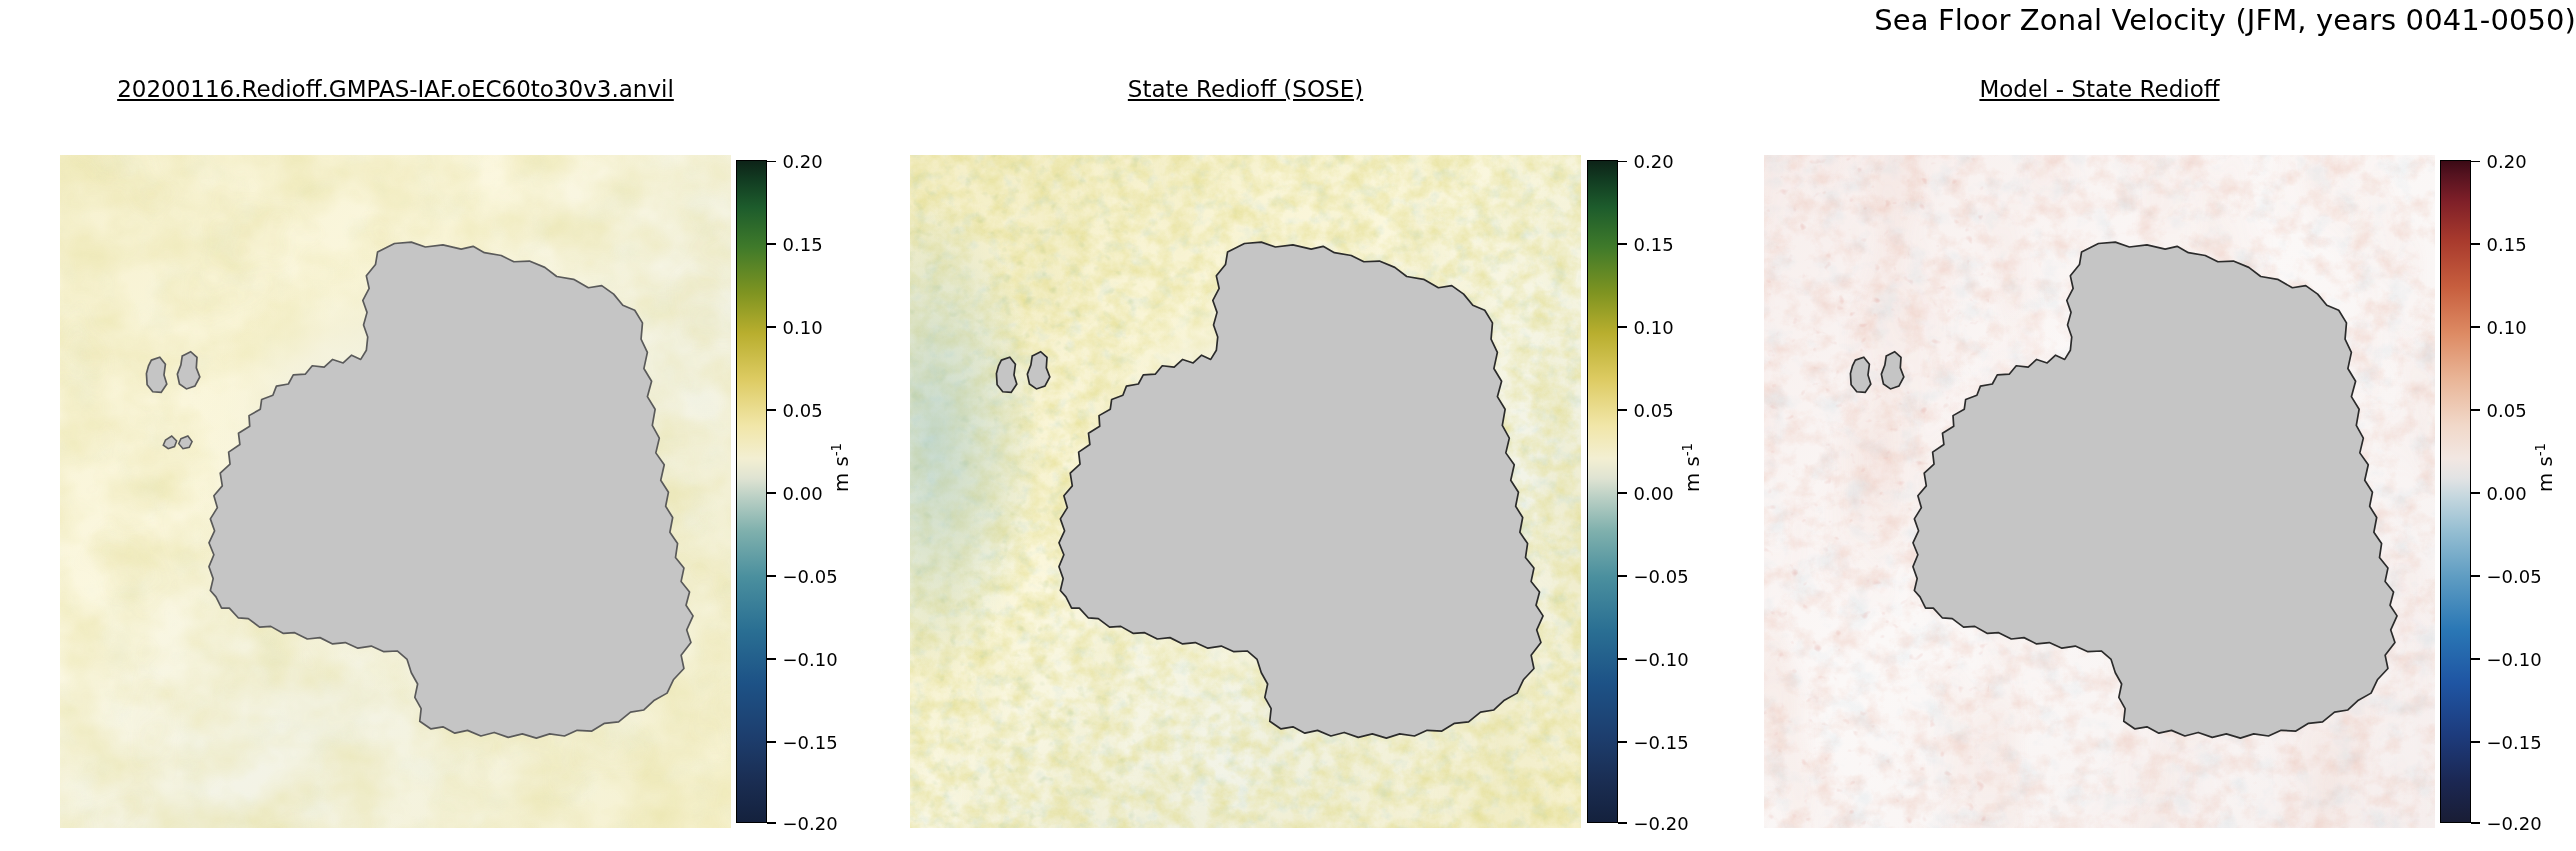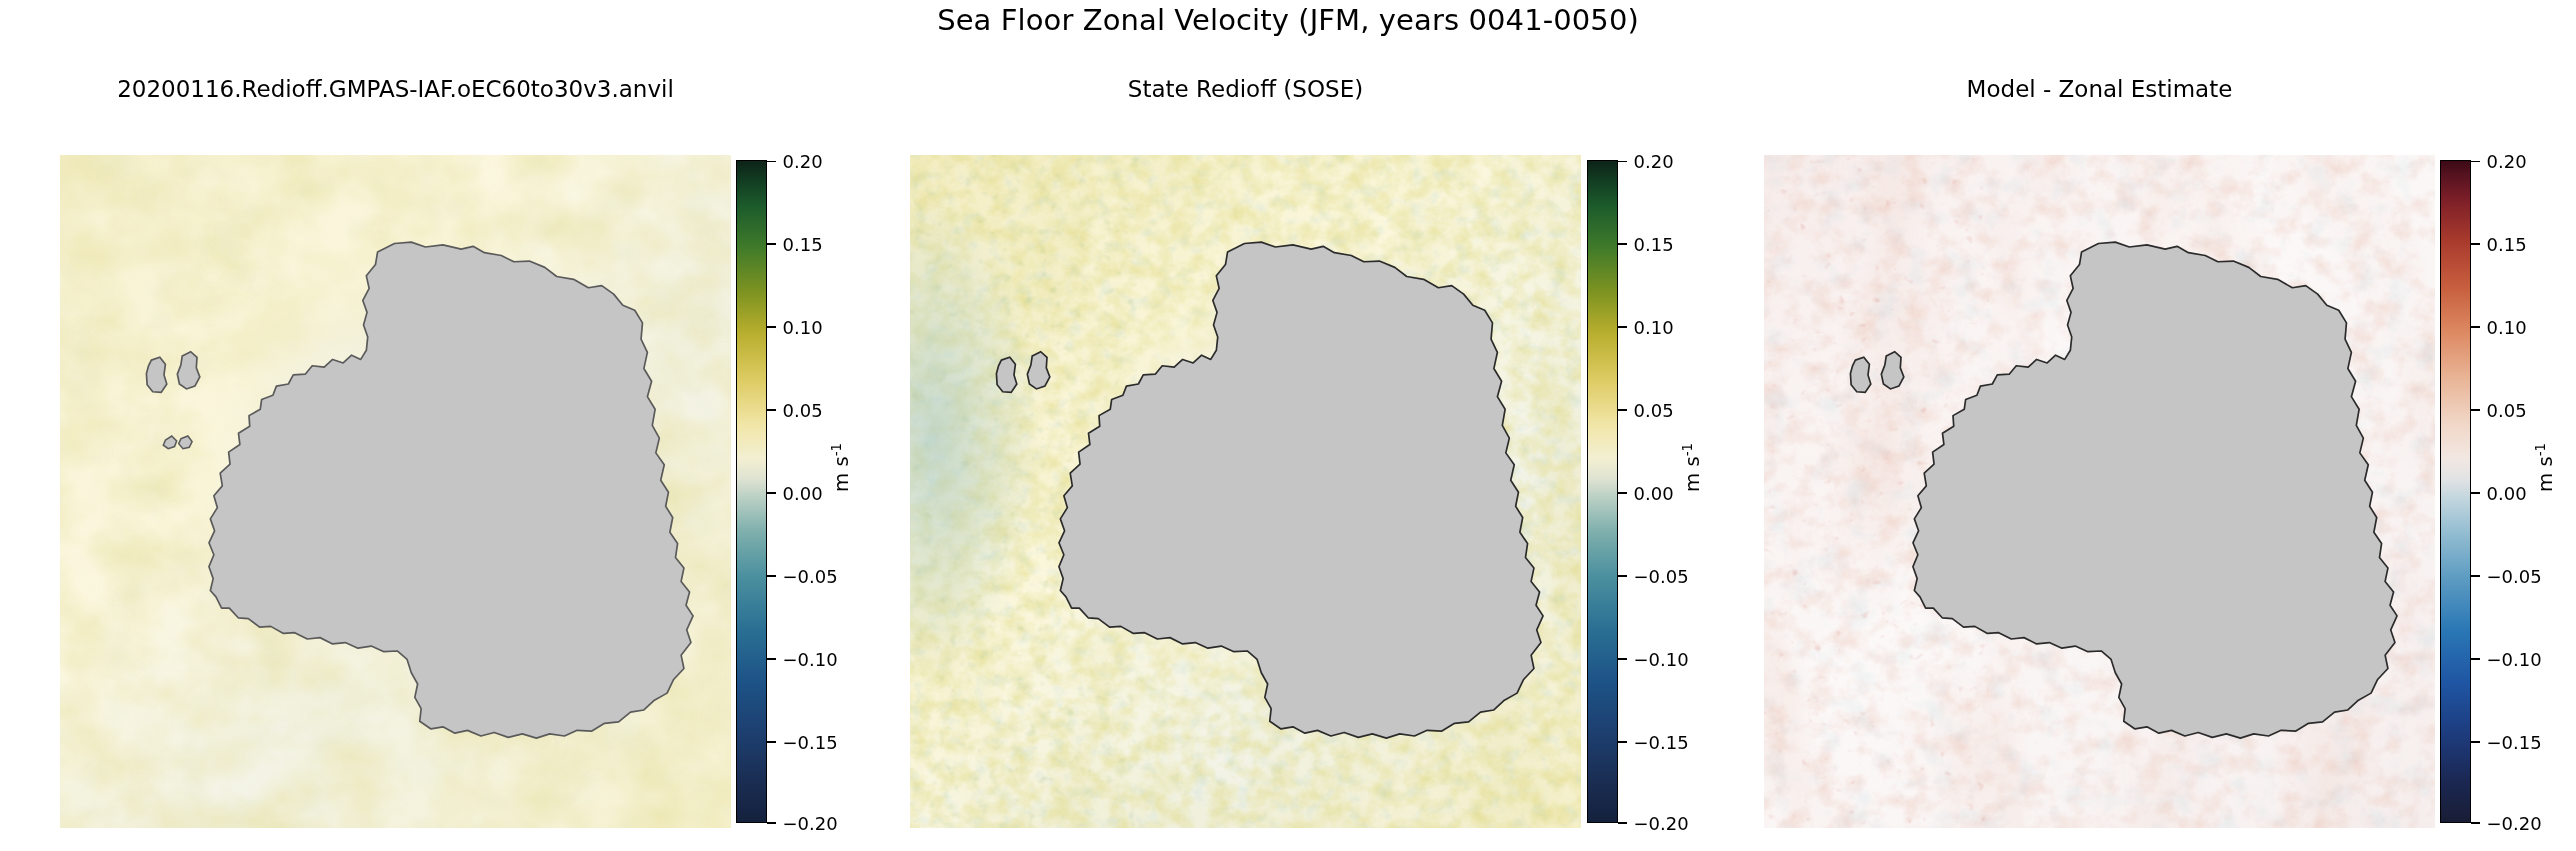--- a/index.html
+++ b/index.html
@@ -1,28 +1,28 @@
 <!DOCTYPE html>
 <html style="font-size:11.2px"><head>
 <meta charset="utf-8">
 <style>
   html,body{margin:0;padding:0;background:#ffffff;}
   body{width:2576px;height:852px;position:relative;overflow:hidden;
        font-family:"DejaVu Sans","Liberation Sans",sans-serif;color:#000;}
 
-  .fig-title{position:absolute;top:2.8px;left:0;width:2576px;text-align:center;
+  .fig-title{position:absolute;top:2.8px;left:0;width:2576px;text-align:right;
              font-size:29px;font-weight:400;letter-spacing:0.1px;white-space:nowrap;}
 
   .panel{position:absolute;top:155px;width:671px;height:673px;}
   .panel.p1{left:60px;}
   .panel.p2{left:910px;}
   .panel.p3{left:1764px;}
 
   .panel-title{position:absolute;top:76px;width:671px;text-align:center;
-               font-size:23px;font-weight:400;white-space:nowrap;}
+               font-size:23px;font-weight:400;white-space:nowrap;text-decoration:underline;}
   .panel-title.p1{left:60px;}
   .panel-title.p2{left:910px;}
   .panel-title.p3{left:1764px;}
 
   .map{position:absolute;inset:0;overflow:hidden;background:#fdfbe9;}
   .map svg{position:absolute;inset:0;width:100%;height:100%;display:block;}
 
   
   .cbar-wrap{position:absolute;top:160px;height:663px;width:162px;}
   .cbar-wrap.c1{left:736px;}
@@ -53,21 +53,21 @@
            white-space:nowrap;}
   .cb-unit sup{font-size:13.4px;vertical-align:super;}
 </style>
 </head>
 <body>
 
 <div class="fig-title">Sea Floor Zonal Velocity (JFM, years 0041-0050)</div>
 
 <div class="panel-title p1">20200116.Redioff.GMPAS-IAF.oEC60to30v3.anvil</div>
 <div class="panel-title p2">State Redioff (SOSE)</div>
-<div class="panel-title p3">Model - Zonal Estimate</div>
+<div class="panel-title p3">Model - State Redioff</div>
 
 <div class="panel p1">
   <div class="map">
     <svg viewBox="0 0 955 958" preserveAspectRatio="none">
       <defs>
 
         <linearGradient id="m1bg" x1="0" y1="0" x2="1" y2="1">
           <stop offset="0%" stop-color="#f6f1cf"></stop>
           <stop offset="35%" stop-color="#fbf7df"></stop>
           <stop offset="60%" stop-color="#f3f3e6"></stop>

